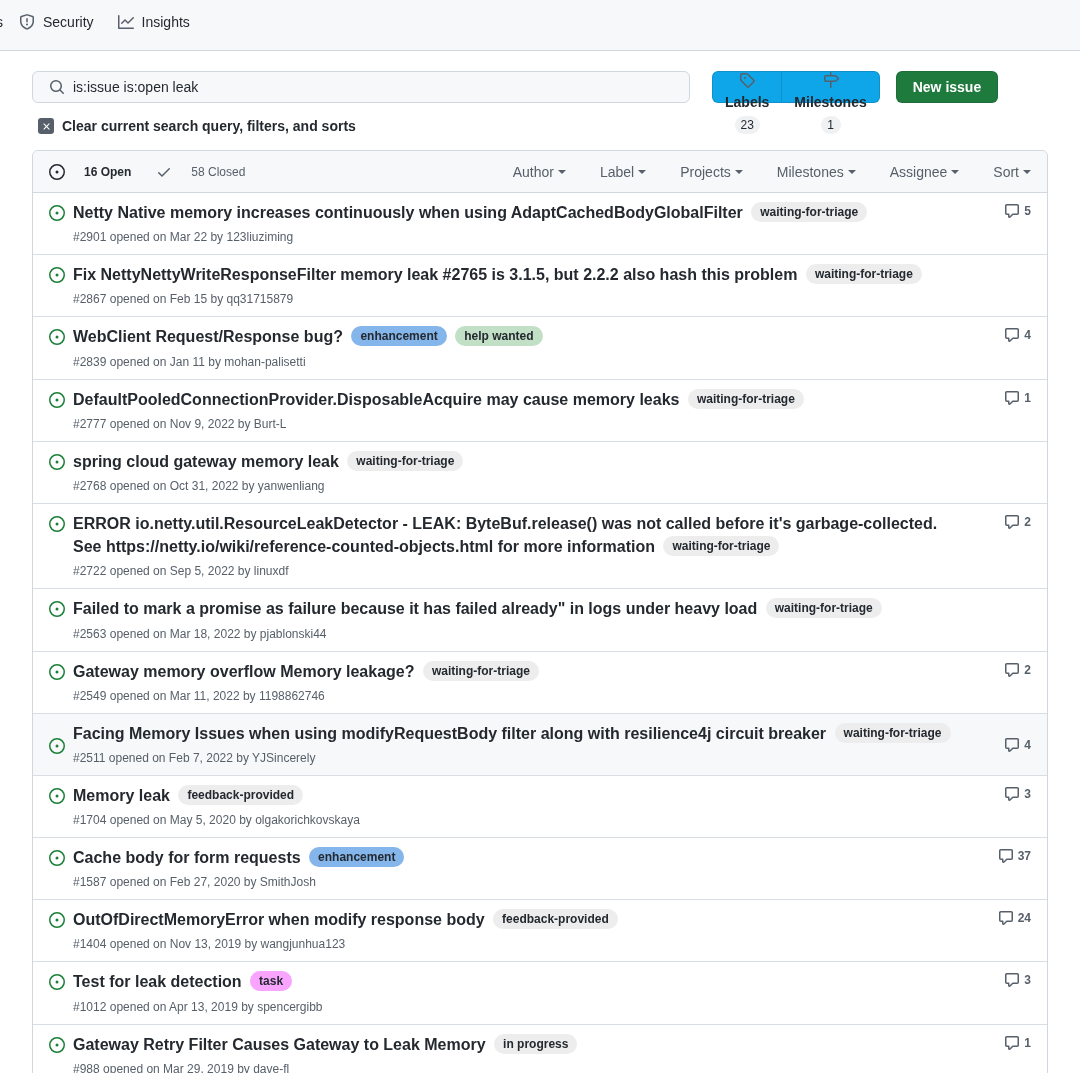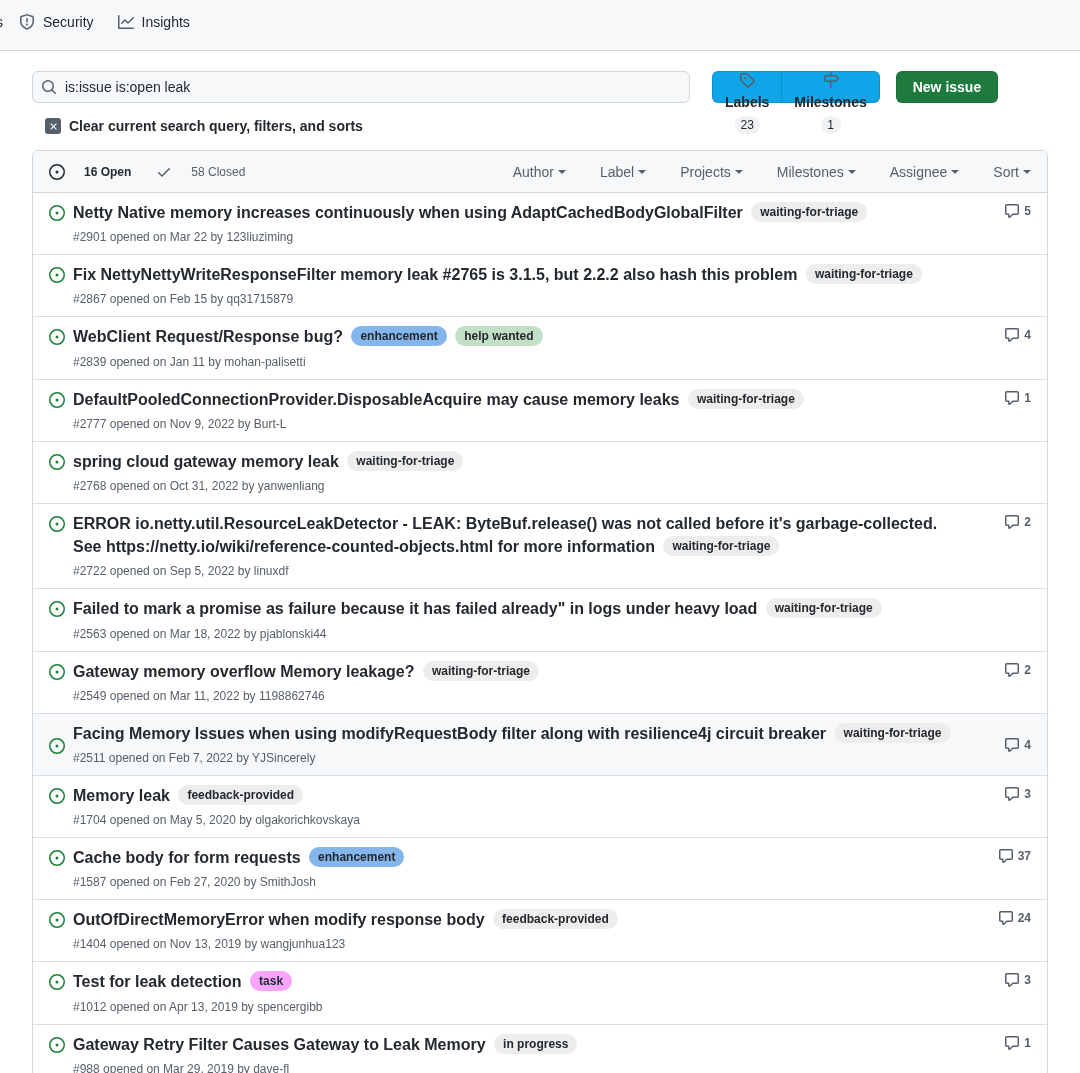--- a/index.html
+++ b/index.html
@@ -59,21 +59,21 @@
     max-width: 658px;
   }
   .search-box {
     display: flex;
     align-items: center;
     gap: 8px;
     height: 32px;
     background: #f6f8fa;
     border: 1px solid #d0d7de;
     border-radius: 6px;
-    padding: 0 8px;
+    padding: 0 16px;
   }
   .search-box .ico { width: 16px; height: 16px; color: #57606a; flex: none; }
   .search-box input {
     flex: 1 1 auto;
     border: 0; outline: 0; background: transparent;
     font-family: "Liberation Sans", sans-serif;
     font-size: 14px;
     color: #24292f;
     padding: 0;
   }
@@ -124,21 +124,21 @@
     cursor: pointer;
     white-space: nowrap;
   }
 
   
   .clear-row {
     display: flex;
     align-items: flex-end;
     gap: 8px;
     margin-top: 15px;
-    margin-left: 13px;
+    margin-left: 6px;
     font-size: 14px;
     font-weight: bold;
     color: #24292f;
     cursor: pointer;
   }
   .clear-x {
     width: 16px; height: 16px;
     border-radius: 3px;
     background: #57606a;
     color: #ffffff;

